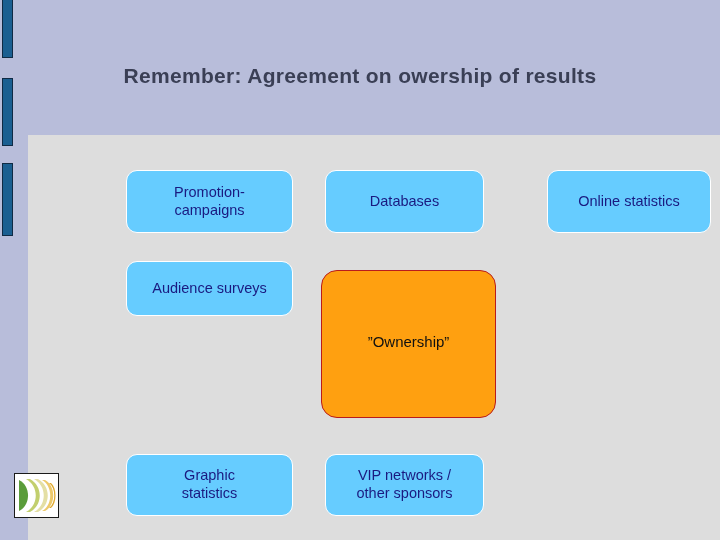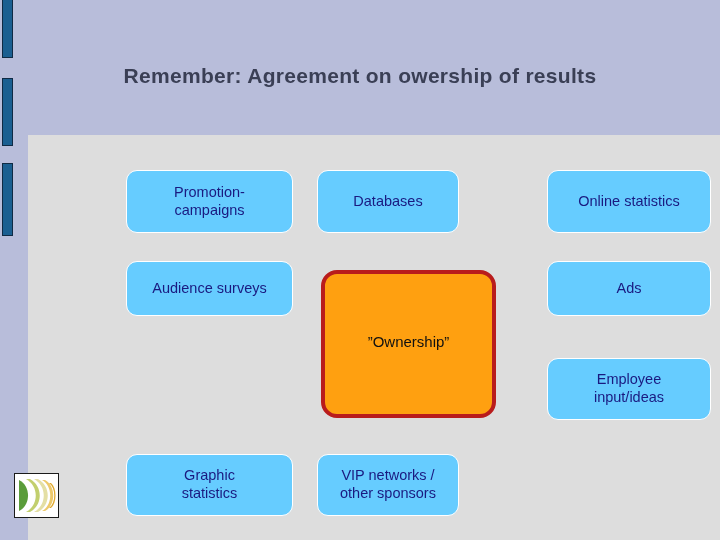--- a/index.html
+++ b/index.html
@@ -74,27 +74,27 @@
   .node.blue {
     background: #66ccff;
     color: #1a1a80;
     font-size: 14.5px;
     border: 1px solid #ffffff;
   }
   .node.orange {
     background: #ffa010;
     color: #101010;
     font-size: 15px;
-    border: 4px solid #b91c1c;
+    border: 1px solid #b91c1c;
     border-radius: 16px;
   }
 
   
   .col-1 { left: 126px; width: 167px; }
-  .col-2 { left: 317px; width: 142px; }
+  .col-2 { left: 325px; width: 159px; }
   .col-3 { left: 547px; width: 164px; }
 
   
   .row-1 { top: 170px; height: 63px; }
   .row-2 { top: 261px; height: 55px; }
   .row-3 { top: 358px; height: 62px; }
   .row-4 { top: 454px; height: 62px; }
 
   
   #node-ownership {
@@ -151,31 +151,22 @@
   </div>
 
   <div class="node blue col-1 row-2">
     <span>Audience surveys</span>
   </div>
 
   <div class="node orange" id="node-ownership">
     <span class="owner-label">”Ownership”</span>
   </div>
 
-  <div class="node blue col-3 row-2">
-    <span>Ads</span>
-  </div>
 
 
-  <div class="node blue col-3 row-3">
-    <span>
-      <span>Employee</span><br>
-      <span>input/ideas</span>
-    </span>
-  </div>
 
   <div class="node blue col-1 row-4">
     <span>
       <span>Graphic</span><br>
       <span>statistics</span>
     </span>
   </div>
 
   <div class="node blue col-2 row-4">
     <span>

